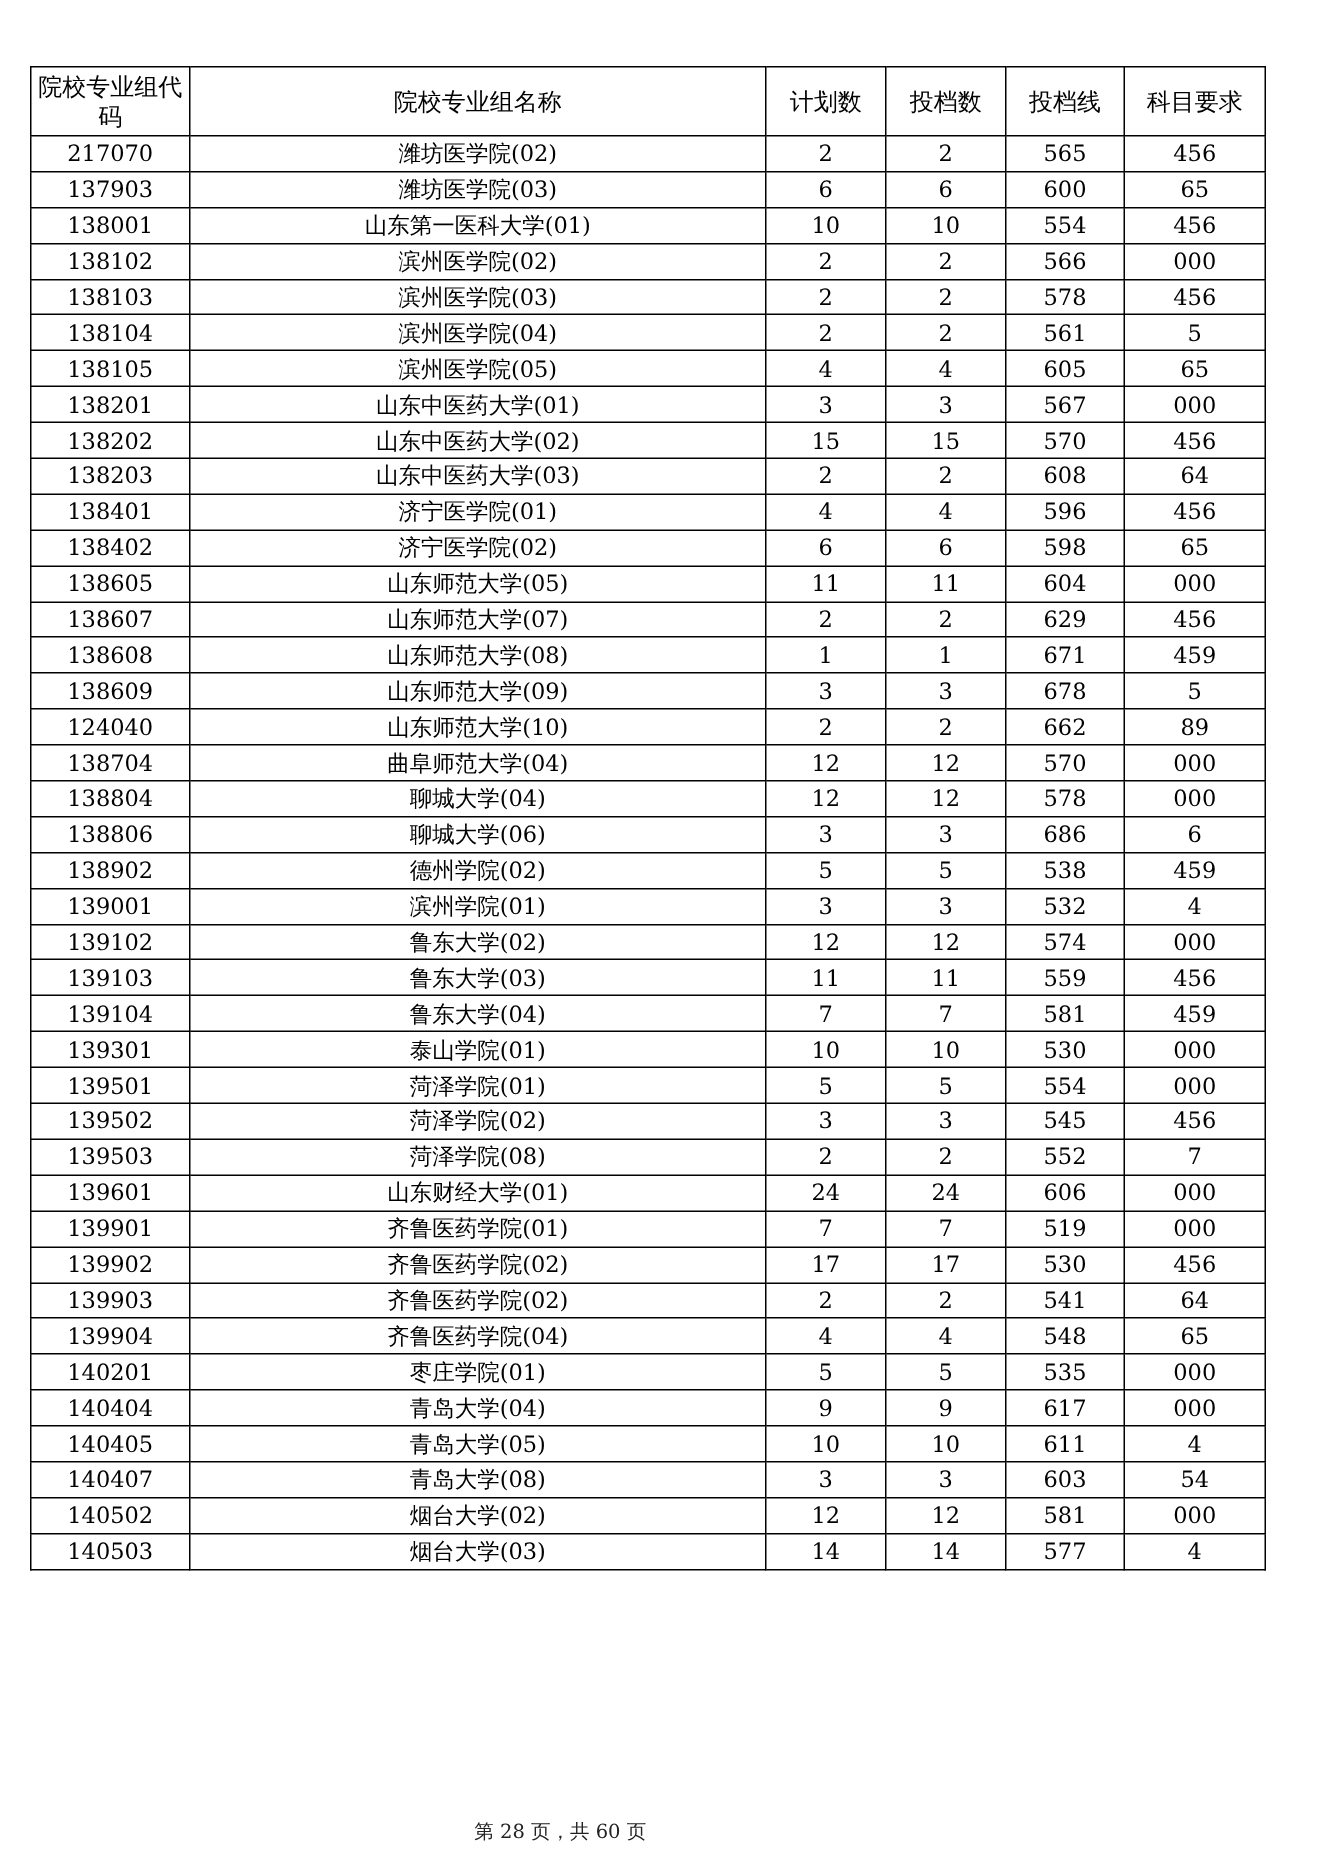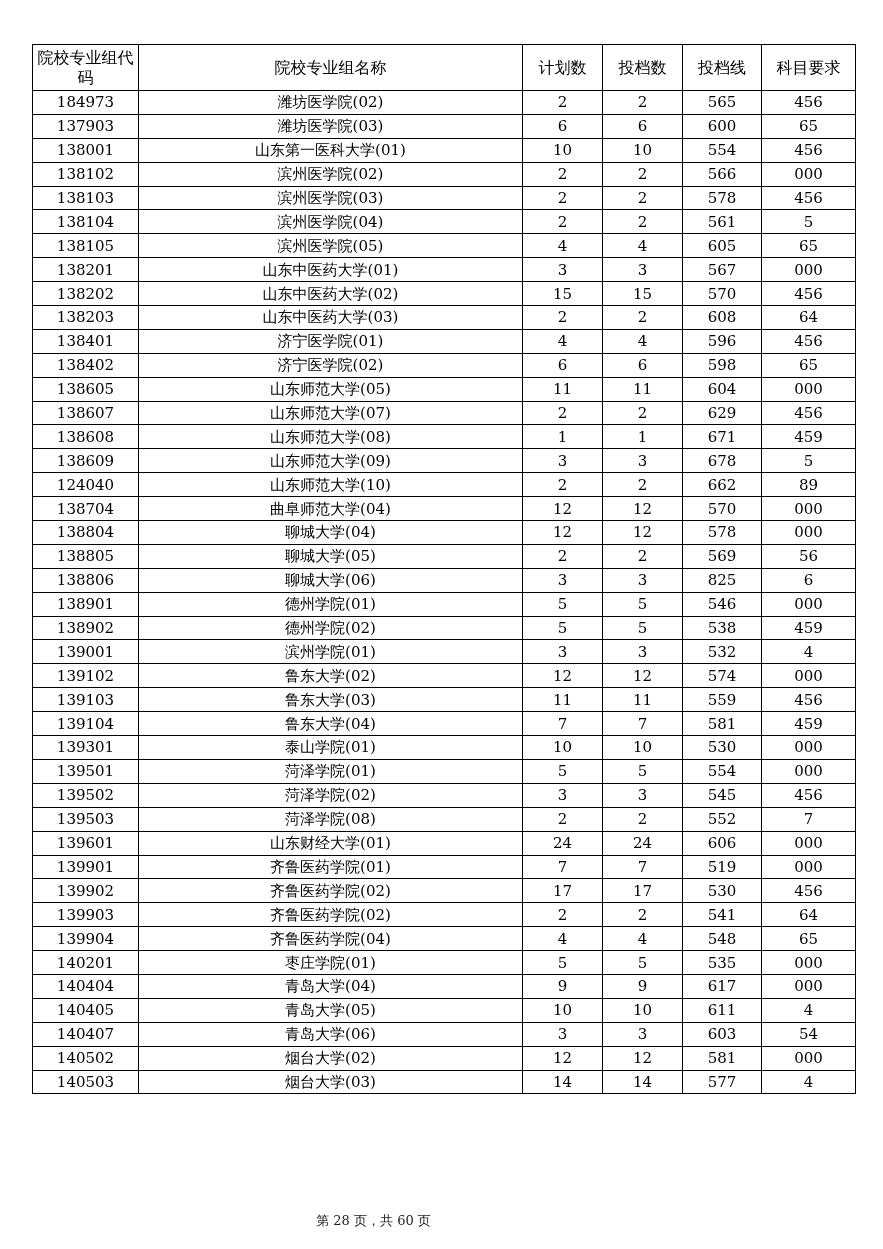--- a/index.html
+++ b/index.html
@@ -2,21 +2,21 @@
 <html><head>
 <meta charset="utf-8">
 <style>
   html, body { margin: 0; padding: 0; background: #ffffff; }
   body {
     width: 883px; height: 1249px; position: relative; overflow: hidden;
     font-family: "DejaVu Serif", "Liberation Serif", serif;
     color: #000;
   }
   table.grid {
-    position: absolute; left: 32px; top: 44px;
+    position: absolute; left: 20px; top: 44px;
     border-collapse: collapse;
     table-layout: fixed;
     width: 823px;
     border-radius: 32px;
   }
   table.grid th, table.grid td {
     border: 1.5px solid #000;
     text-align: center;
     padding: 0;
     overflow: hidden;
@@ -62,21 +62,21 @@
       <th class="wrap">院校专业组代码</th>
       <th>院校专业组名称</th>
       <th>计划数</th>
       <th>投档数</th>
       <th>投档线</th>
       <th>科目要求</th>
     </tr>
   </thead>
   <tbody id="tbody">
       <tr>
-        <td>184973</td>
+        <td>217070</td>
         <td>潍坊医学院(02)</td>
         <td>2</td>
         <td>2</td>
         <td>565</td>
         <td>456</td>
       </tr>
       <tr>
         <td>137903</td>
         <td>潍坊医学院(03)</td>
         <td>6</td>
@@ -214,42 +214,26 @@
       </tr>
       <tr>
         <td>138804</td>
         <td>聊城大学(04)</td>
         <td>12</td>
         <td>12</td>
         <td>578</td>
         <td>000</td>
       </tr>
       <tr>
-        <td>138805</td>
-        <td>聊城大学(05)</td>
-        <td>2</td>
-        <td>2</td>
-        <td>569</td>
-        <td>56</td>
-      </tr>
-      <tr>
         <td>138806</td>
         <td>聊城大学(06)</td>
         <td>3</td>
         <td>3</td>
-        <td>825</td>
-        <td>6</td>
-      </tr>
-      <tr>
-        <td>138901</td>
-        <td>德州学院(01)</td>
-        <td>5</td>
-        <td>5</td>
-        <td>546</td>
-        <td>000</td>
+        <td>686</td>
+        <td>6</td>
       </tr>
       <tr>
         <td>138902</td>
         <td>德州学院(02)</td>
         <td>5</td>
         <td>5</td>
         <td>538</td>
         <td>459</td>
       </tr>
       <tr>
@@ -375,21 +359,21 @@
       <tr>
         <td>140405</td>
         <td>青岛大学(05)</td>
         <td>10</td>
         <td>10</td>
         <td>611</td>
         <td>4</td>
       </tr>
       <tr>
         <td>140407</td>
-        <td>青岛大学(06)</td>
+        <td>青岛大学(08)</td>
         <td>3</td>
         <td>3</td>
         <td>603</td>
         <td>54</td>
       </tr>
       <tr>
         <td>140502</td>
         <td>烟台大学(02)</td>
         <td>12</td>
         <td>12</td>

